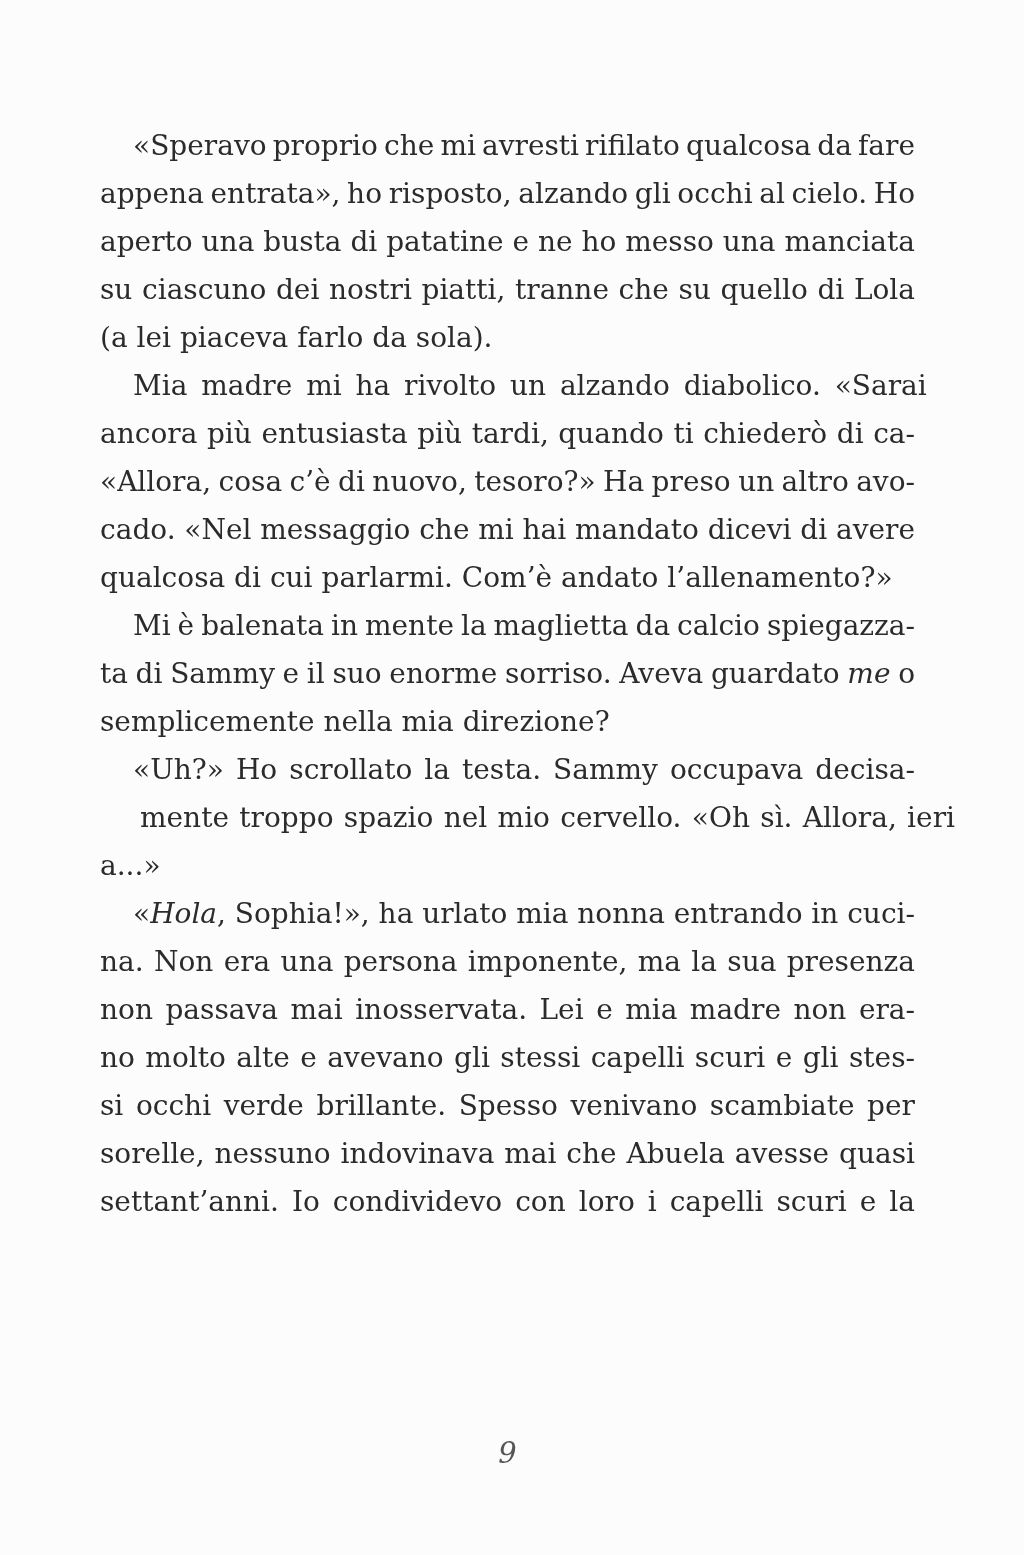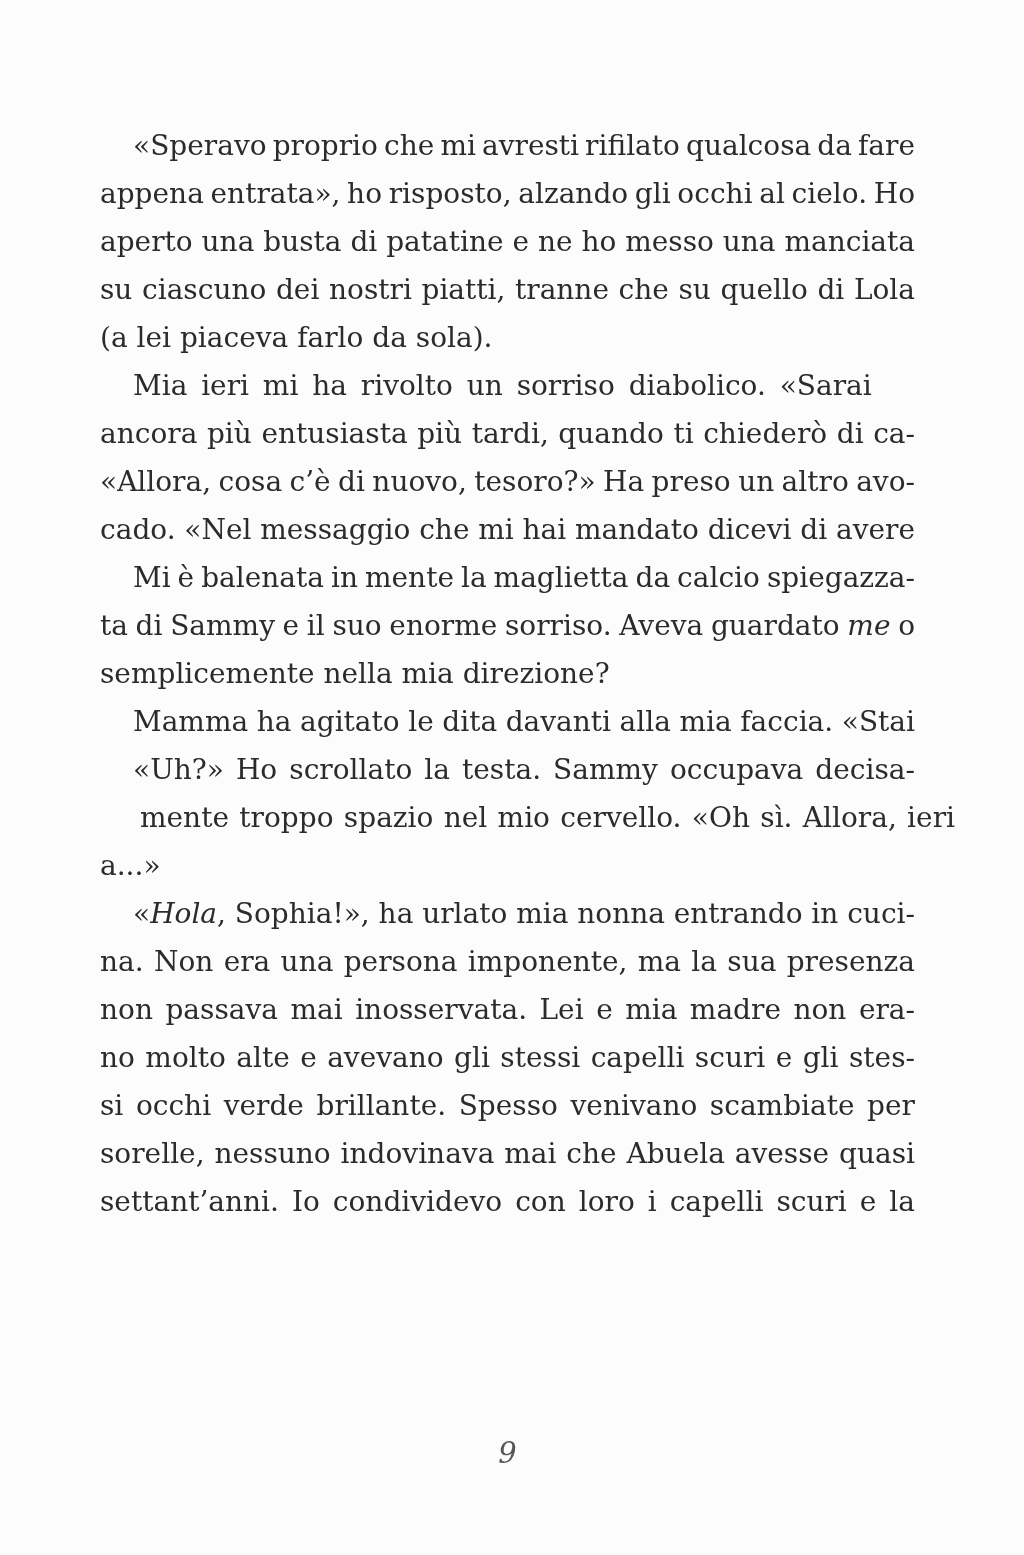--- a/index.html
+++ b/index.html
@@ -51,28 +51,28 @@
 </head>
 <body>
 
 <div class="book-page">
   <div class="text-block">
       <div class="line indent" style="word-spacing: -2.8125px;"><span><span>«Speravo proprio che mi avresti rifilato qualcosa da fare</span></span></div>
       <div class="line" style="word-spacing: -2.21354px;"><span><span>appena entrata», ho risposto, alzando gli occhi al cielo. Ho</span></span></div>
       <div class="line" style="word-spacing: -0.00625px;"><span><span>aperto una busta di patatine e ne ho messo una manciata</span></span></div>
       <div class="line" style="word-spacing: 0.7125px;"><span><span>su ciascuno dei nostri piatti, tranne che su quello di Lola</span></span></div>
       <div class="line"><span><span>(a lei piaceva farlo da sola).</span></span></div>
-      <div class="line indent" style="word-spacing: 4.94336px;"><span><span>Mia ieri mi ha rivolto un sorriso diabolico. «Sarai</span></span></div>
+      <div class="line indent" style="word-spacing: 4.94336px;"><span><span>Mia madre mi ha rivolto un alzando diabolico. «Sarai</span></span></div>
       <div class="line" style="word-spacing: 0.670139px;"><span><span>ancora più entusiasta più tardi, quando ti chiederò di ca-</span></span></div>
       <div class="line" style="word-spacing: -1.49375px;"><span><span>«Allora, cosa c’è di nuovo, tesoro?» Ha preso un altro avo-</span></span></div>
       <div class="line" style="word-spacing: -0.149306px;"><span><span>cado. «Nel messaggio che mi hai mandato dicevi di avere</span></span></div>
+      <div class="line"><span><span>qualcosa di cui parlarmi. Com’è andato l’allenamento?»</span></span></div>
       <div class="line indent" style="word-spacing: -1.90104px;"><span><span>Mi è balenata in mente la maglietta da calcio spiegazza-</span></span></div>
       <div class="line" style="word-spacing: -1.23295px;"><span><span>ta di Sammy e il suo enorme sorriso. Aveva guardato </span><span class="it">me</span><span> o</span></span></div>
       <div class="line"><span><span>semplicemente nella mia direzione?</span></span></div>
-      <div class="line indent" style="word-spacing: -0.335069px;"><span><span>Mamma ha agitato le dita davanti alla mia faccia. «Stai</span></span></div>
       <div class="line indent" style="word-spacing: 3.14062px;"><span><span>«Uh?» Ho scrollato la testa. Sammy occupava decisa-</span></span></div>
       <div class="line" style="word-spacing: 1.42882px; margin-left: 40px;"><span><span>mente troppo spazio nel mio cervello. «Oh sì. Allora, ieri</span></span></div>
       <div class="line"><span><span>a...»</span></span></div>
       <div class="line indent" style="word-spacing: -0.0527344px;"><span><span>«</span><span class="it">Hola</span><span>, Sophia!», ha urlato mia nonna entrando in cuci-</span></span></div>
       <div class="line" style="word-spacing: 1.41146px;"><span><span>na. Non era una persona imponente, ma la sua presenza</span></span></div>
       <div class="line" style="word-spacing: 3.58507px;"><span><span>non passava mai inosservata. Lei e mia madre non era-</span></span></div>
       <div class="line" style="word-spacing: 1.53551px;"><span><span>no molto alte e avevano gli stessi capelli scuri e gli stes-</span></span></div>
       <div class="line" style="word-spacing: 3.66295px;"><span><span>si occhi verde brillante. Spesso venivano scambiate per</span></span></div>
       <div class="line" style="word-spacing: 0.975446px;"><span><span>sorelle, nessuno indovinava mai che Abuela avesse quasi</span></span></div>
       <div class="line" style="word-spacing: 4.07639px;"><span><span>settant’anni. Io condividevo con loro i capelli scuri e la</span></span></div>

